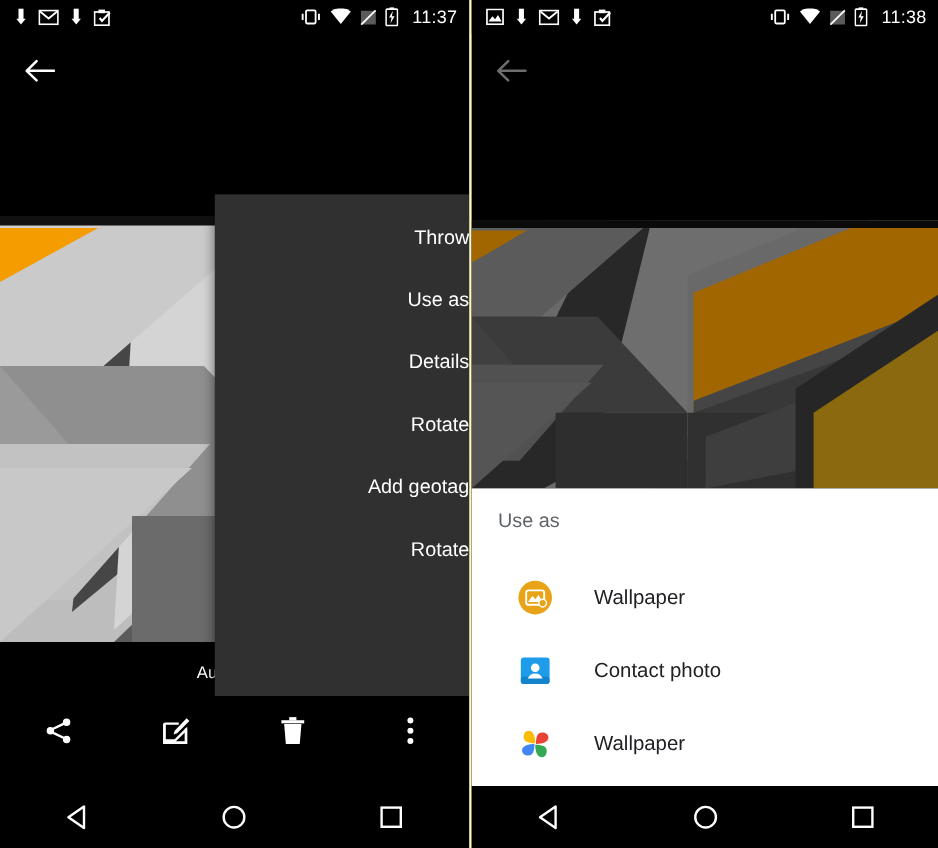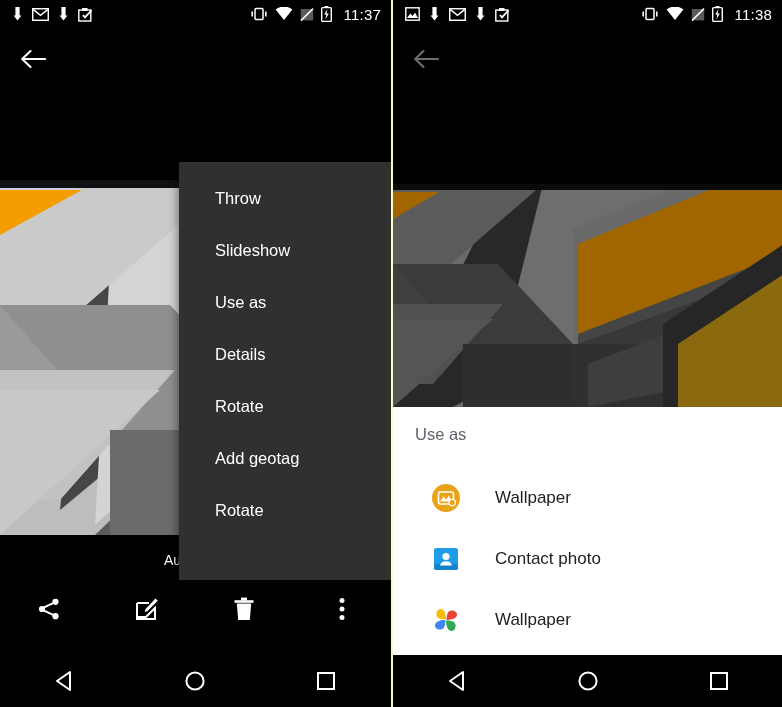--- a/index.html
+++ b/index.html
@@ -51,21 +51,21 @@
   .tbitem{ flex:1; display:flex; align-items:center; justify-content:center; height:52px; }
 
   
   .menu{
     position:absolute; left:179px; top:162px; width:212px; height:418px;
     background:#303030; box-shadow:0 2px 10px rgba(0,0,0,.55);
     padding-top:10px;
   }
   .menu-item{
     height:52px; line-height:52px; padding-left:36px;
-    color:#fff; font-size:16.5px; white-space:nowrap;
+    color:#fff; font-size:16.5px; white-space:nowrap;text-align:right;
   }
 
   
   .sheet{
     position:absolute; left:0; top:407px; width:391px; height:248px;
     background:#fff;
   }
   .sheet-title{
     position:absolute; left:22px; top:18px;
     color:#5f6368; font-size:16.5px;
@@ -198,21 +198,20 @@
         <svg width="6" height="24" viewBox="0 0 6 24">
           <circle cx="3" cy="3.4" r="2.5" fill="#fff"></circle>
             <circle cx="3" cy="12" r="2.5" fill="#fff"></circle>
             <circle cx="3" cy="20.6" r="2.5" fill="#fff"></circle>
         </svg>
       </div>
     </div>
 
     <div class="menu">
       <div class="menu-item">Throw</div>
-      <div class="menu-item">Slideshow</div>
       <div class="menu-item">Use as</div>
       <div class="menu-item">Details</div>
       <div class="menu-item">Rotate</div>
       <div class="menu-item">Add geotag</div>
       <div class="menu-item">Rotate</div>
     </div>
 
     <div class="navbar">
       <div class="nav-btn">
         <svg width="22" height="22" viewBox="0 0 22 22">

